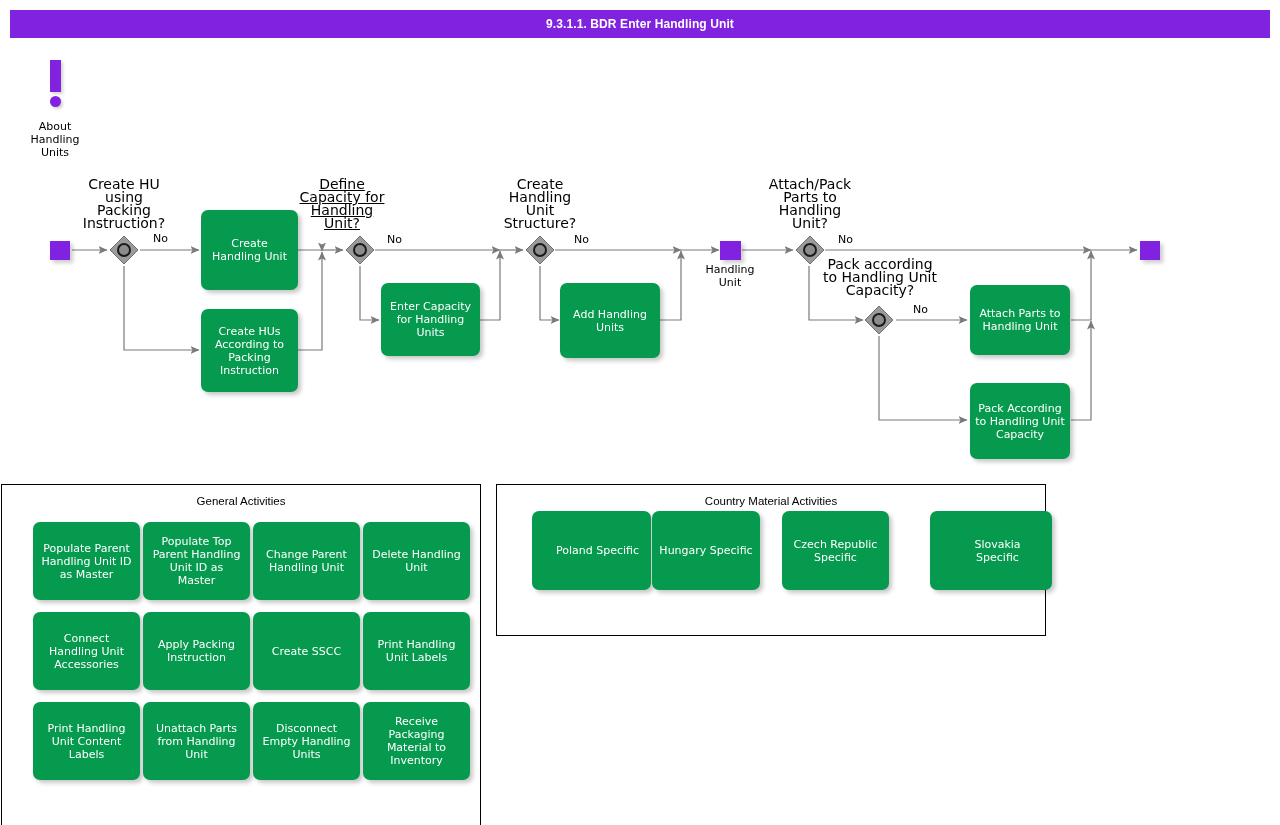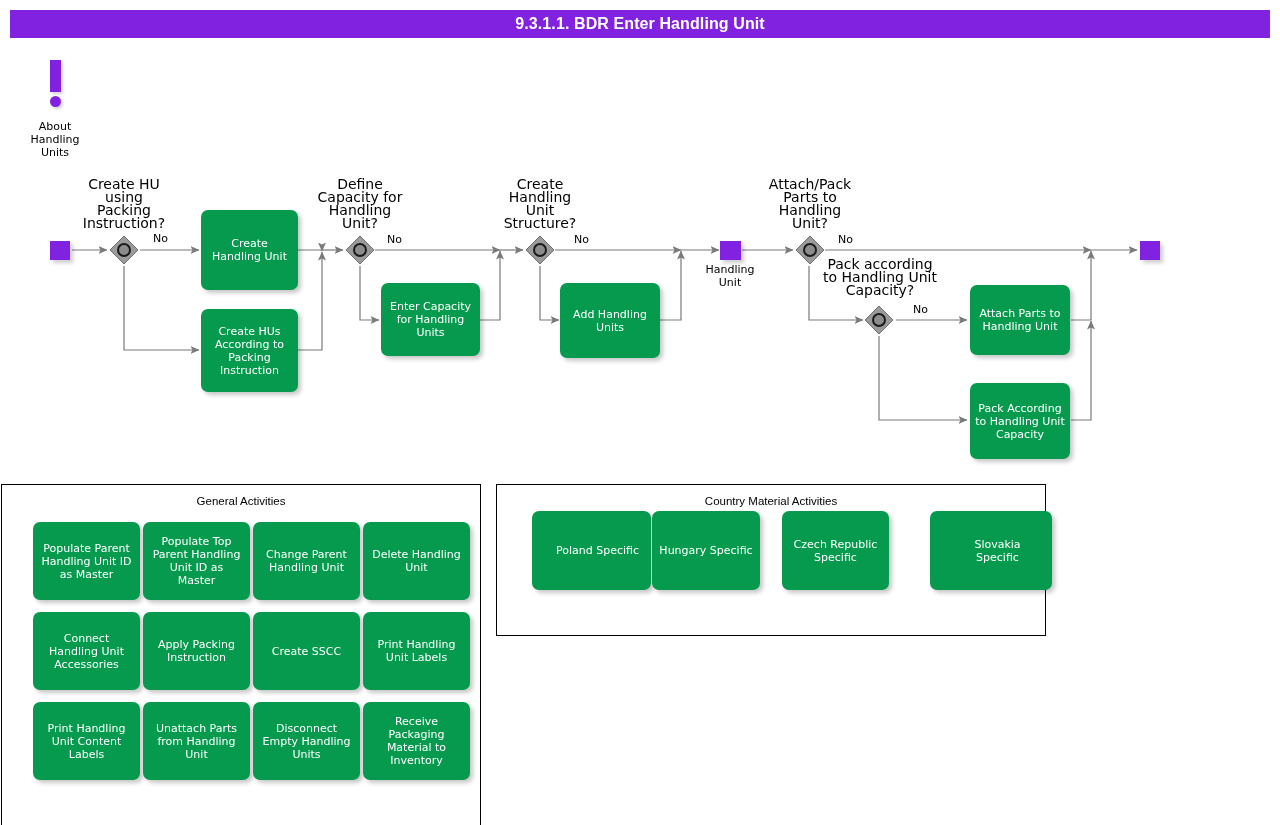--- a/index.html
+++ b/index.html
@@ -23,21 +23,21 @@
     width: 1260px;
     height: 28px;
     background: #8022e0;
     display: flex;
     align-items: center;
     justify-content: center;
   }
   #title-bar .title-text {
     color: #ffffff;
     font-family: "Liberation Sans", sans-serif;
-    font-size: 16px;
+    font-size: 12px;
     font-weight: bold;
     letter-spacing: 0.1px;
   }
 
   
   #canvas {
     position: absolute;
     left: 0; top: 0;
     width: 1280px;
     height: 825px;
@@ -243,21 +243,21 @@
   <div class="edge-label" style="left:153px; top:232px;">No</div>
 
   <div class="node task" style="left: 201px; top: 210px; width: 97px; height: 80px; white-space: pre-line;">Create
 Handling Unit</div>
 
   <div class="node task" style="left: 201px; top: 309px; width: 97px; height: 83px; white-space: pre-line;">Create HUs
 According to
 Packing
 Instruction</div>
 
-  <div class="gw-label" style="left: 300px; top: 178px; width: 120px; white-space: pre-line;">Define
+  <div class="gw-label" style="left: 282px; top: 178px; width: 120px; white-space: pre-line; text-decoration: underline;">Define
 Capacity for
 Handling
 Unit?</div>
   <svg class="node gateway" style="left:345px; top:235px;" viewBox="0 0 30 30" xmlns="http://www.w3.org/2000/svg">
     <polygon points="15,1 29,15 15,29 1,15" fill="#9b9b9b" stroke="#6f6f6f" stroke-width="1"></polygon>
     <circle cx="15" cy="15" r="6" fill="#8c8c8c" stroke="#1a1a1a" stroke-width="2"></circle>
   </svg>
   <div class="edge-label" style="left:387px; top:233px;">No</div>
 
   <div class="node task" style="left: 381px; top: 283px; width: 99px; height: 73px; white-space: pre-line;">Enter Capacity

